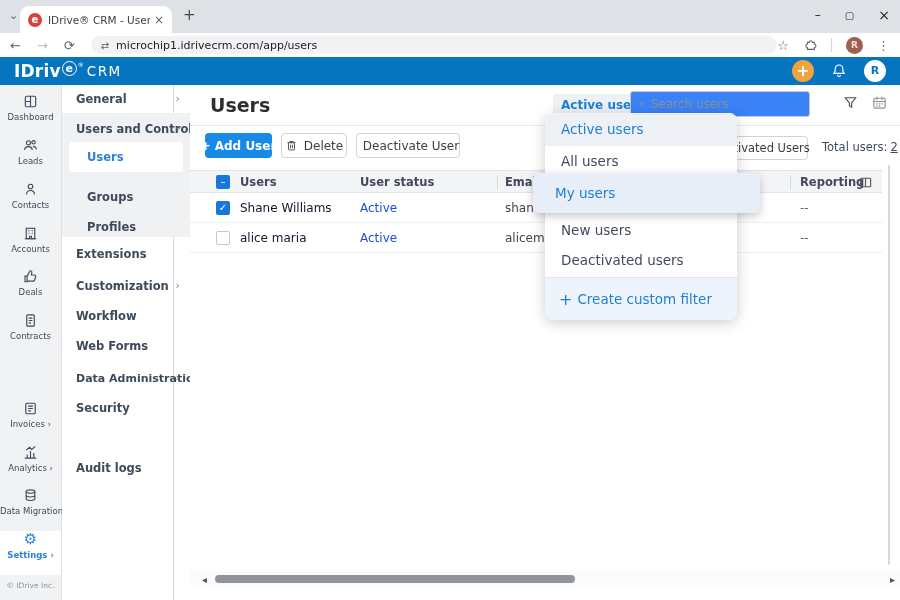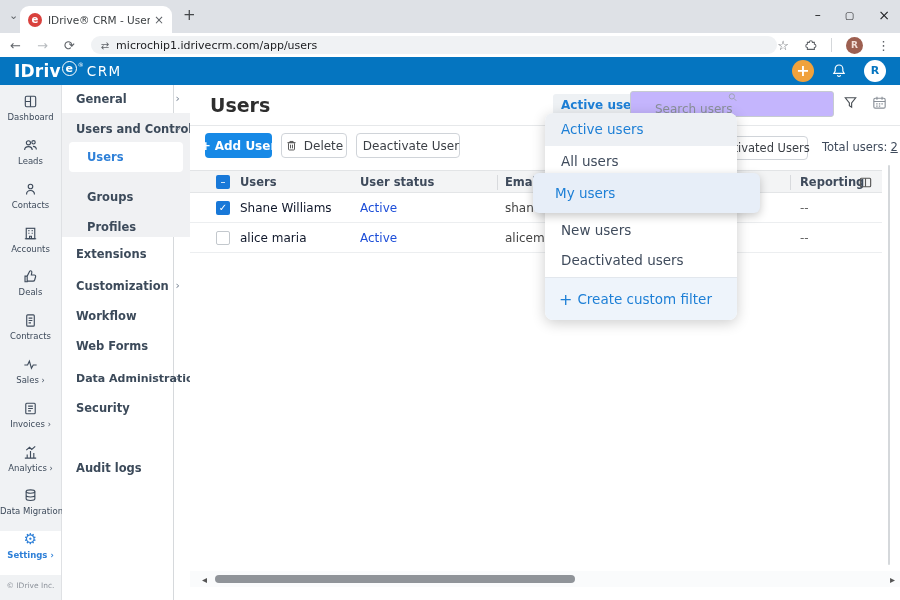--- a/index.html
+++ b/index.html
@@ -60,21 +60,21 @@
   .chev.down { display:inline-block; transform:rotate(90deg); transform-origin:center; }
   .menu-groupbg { position:absolute; top:28px; left:0; width:128px; height:124px; background:#f0f1f3; }
   .menu-sub { padding-left:25px;margin-top:8px; }
   .menu-selected { position:absolute; top:57px; left:7px; width:114px; height:30px; line-height:30px; background:#fff; border-radius:4px; color:#2f80d8; padding-left:18px; font-size:11.5px; font-weight:bold; cursor:pointer; }
 
   
   .main { position:absolute; top:85px; left:190px; right:0; bottom:0; background:#fff; }
   .page-title { position:absolute; top:9px; left:20px; font-size:19px; font-weight:bold; color:#2e2e2e; }
   .filter-trigger { position:absolute; top:9px; left:363px; height:22px; line-height:22px; background:#eef1f4; border-radius:3px; padding:0 8px; color:#1d7fd6; font-size:12px; font-weight:bold; cursor:pointer; }
   .filter-trigger .caret { font-size:9px; margin-left:4px; }
-  .searchbox { position:absolute; top:6px; left:440px; width:204px; height:26px; border:1px solid #c6cbd1; border-radius:3px; background:#c4b5fd; display:flex; align-items:center; padding:0 8px;flex-direction:column; }
+  .searchbox { position:absolute; top:6px; left:440px; width:180px; height:26px; border:1px solid #c6cbd1; border-radius:3px; background:#3b82f6; display:flex; align-items:center; padding:0 8px; }
   .searchbox input { border:none; outline:none; font-size:12px; color:#333; width:160px; margin-left:6px; font-family:inherit; background:transparent; }
   .searchbox input::placeholder { color:#8a9099; }
   .hdr-ic { position:absolute; top:9px; cursor:pointer; }
   .hdr-divider { position:absolute; top:40px; left:0; right:0; height:1px; background:#e6e8ea; }
 
   .btn { position:absolute; height:25px; border-radius:4px; font-size:12px; display:flex; align-items:center; justify-content:center; cursor:pointer; white-space:nowrap; }
   .btn-primary { top:48px; left:15px; width:67px; background:#1789e6; color:#fff; font-weight:bold; }
   .btn-outline { background:#fff; border:1px solid #d0d4d9; color:#3b3f45; gap:6px; }
   .btn-delete { top:48px; left:91px; width:66px; }
   .btn-deactivate { top:48px; left:166px; width:104px; }
@@ -205,26 +205,20 @@
         <path d="M3.2 8.6h2.3v6H3.2zM5.5 13.9h6.3c.8 0 1.4-.5 1.6-1.2l1-3.4c.3-1-.4-1.9-1.4-1.9h-3.1l.5-2.7c.2-1-.5-1.8-1.3-1.8-.4 0-.8.2-1 .6L5.5 8.6"></path>
       </svg>
     <div class="rail-label">Deals</div>
   </div>
   <div class="rail-item" style="top:227px">
     <svg width="17" height="17" viewBox="0 0 18 18" fill="none" stroke="#3e4b5b" stroke-width="1.2">
         <rect x="5" y="3" width="8" height="12" rx="1"></rect>
         <path d="M7 6.5h4M7 9h4M7 11.5h2.5"></path>
       </svg>
     <div class="rail-label">Contracts</div>
-  </div>
-  <div class="rail-item" style="top:271px">
-    <svg width="17" height="17" viewBox="0 0 18 18" fill="none" stroke="#3e4b5b" stroke-width="1.2">
-        <path d="M2.5 9.5h3.4l1.9-4 2.2 7.5 1.9-3.5h3.6"></path>
-      </svg>
-    <div class="rail-label"><span>Sales</span> <span class="rail-arrow">›</span></div>
   </div>
   <div class="rail-item" style="top:315px">
     <svg width="17" height="17" viewBox="0 0 18 18" fill="none" stroke="#3e4b5b" stroke-width="1.2">
         <rect x="4" y="3.5" width="10" height="11" rx="1"></rect>
         <path d="M6.5 6.5h5M6.5 9h5M6.5 11.5h3"></path>
       </svg>
     <div class="rail-label"><span>Invoices</span> <span class="rail-arrow">›</span></div>
   </div>
   <div class="rail-item" style="top:359px">
     <svg width="17" height="17" viewBox="0 0 18 18" fill="none" stroke="#3e4b5b" stroke-width="1.2">

